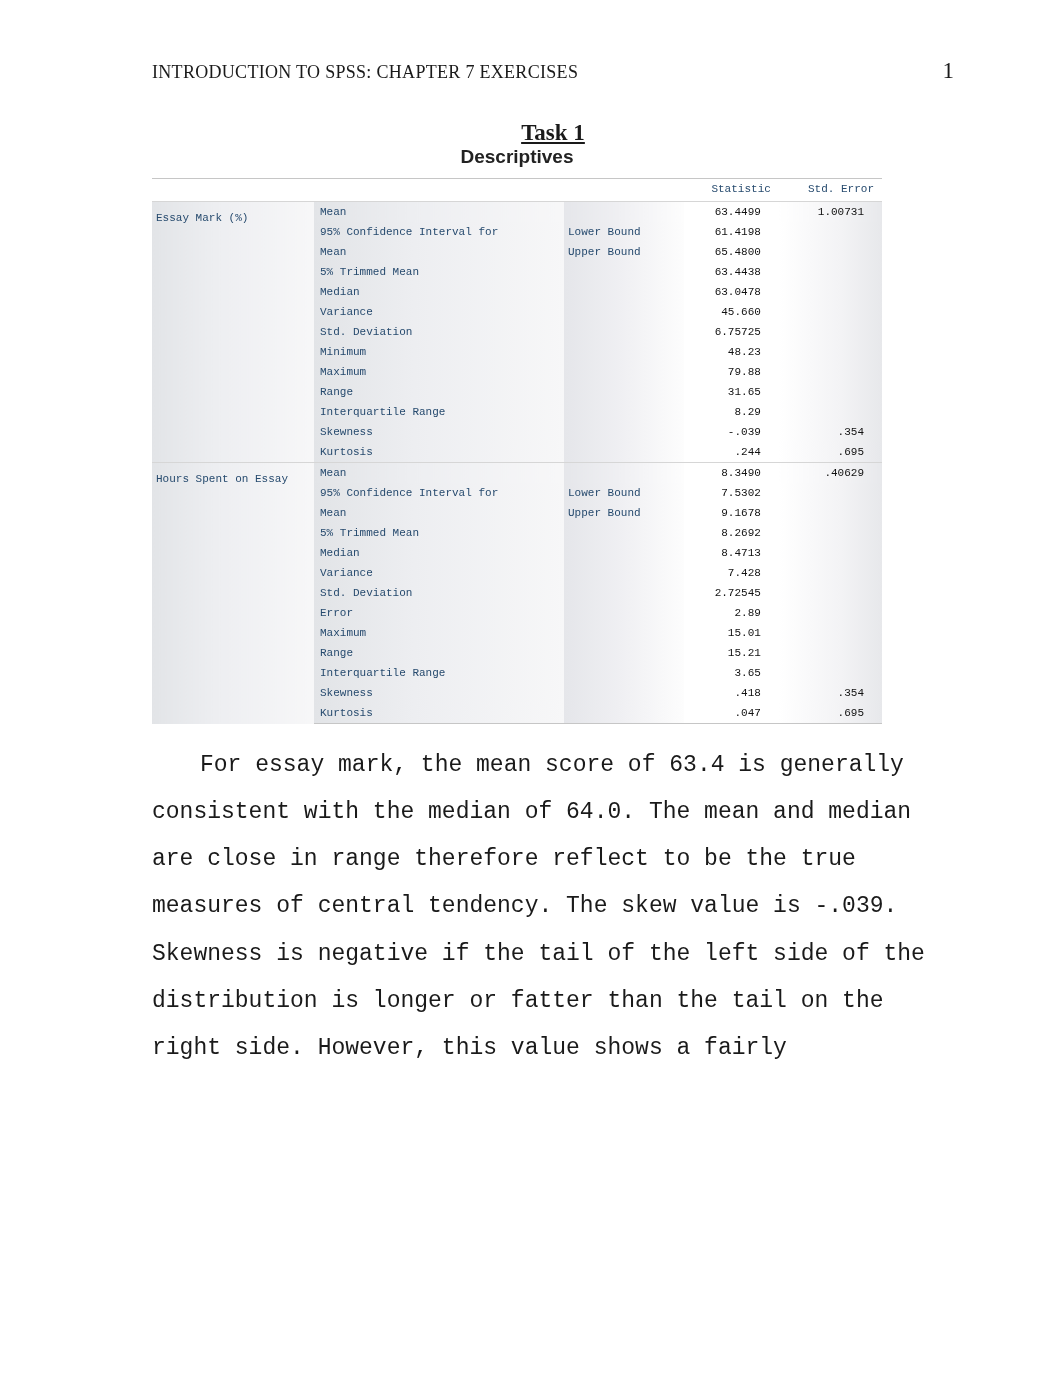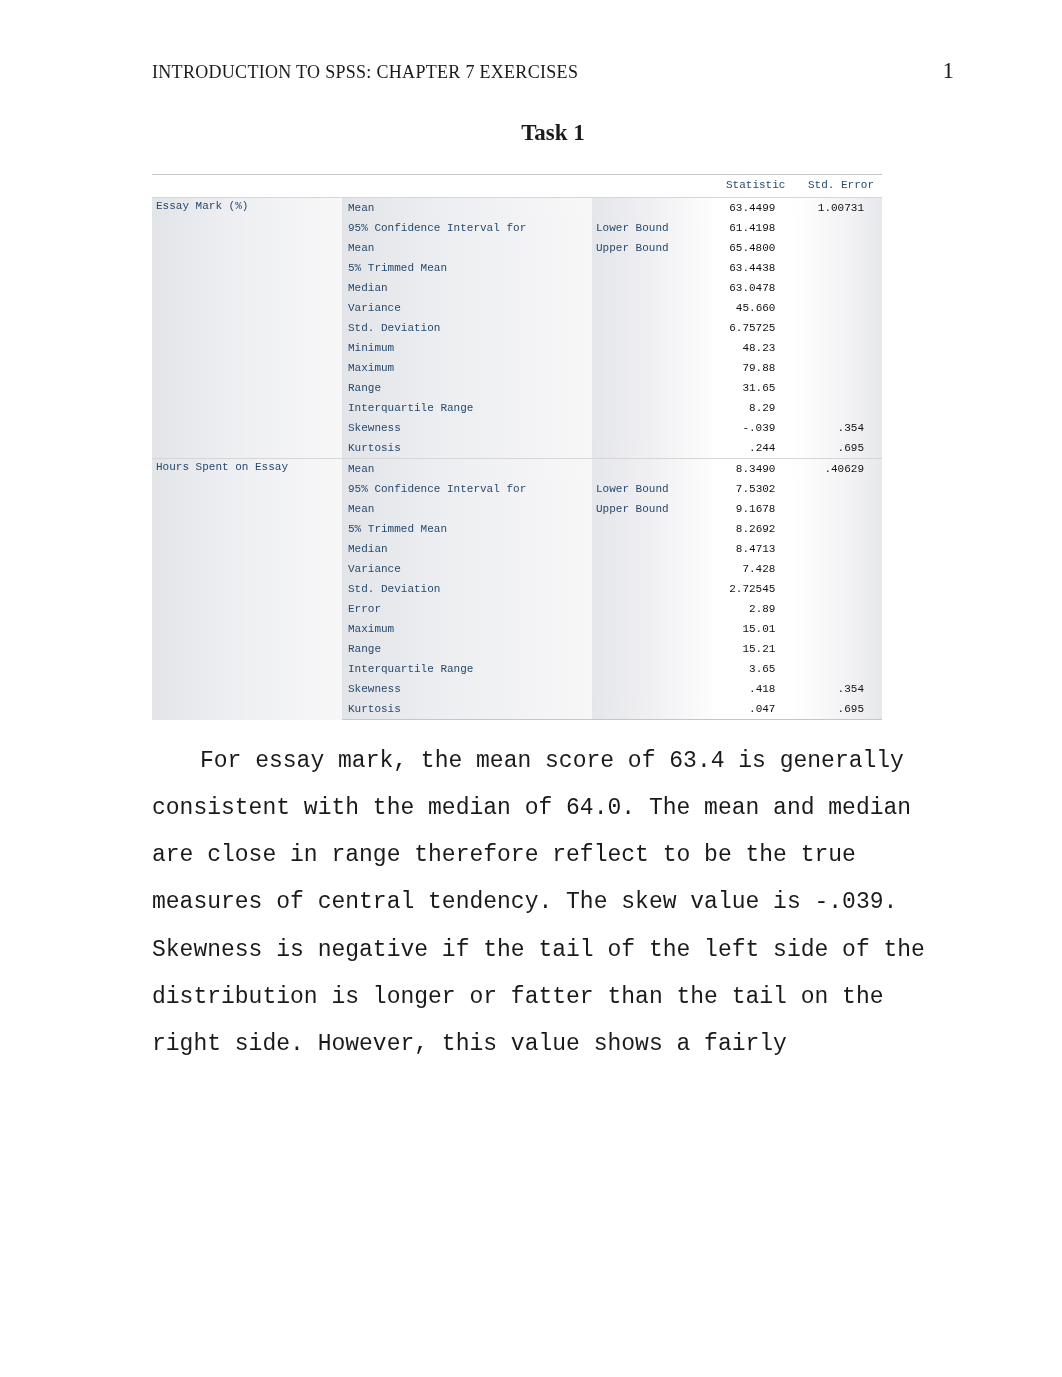--- a/index.html
+++ b/index.html
@@ -24,21 +24,21 @@
     font-size: 18px;
     letter-spacing: 0.3px;
   }
   .page-num {
     font-size: 23px;
   }
   .task-title {
     text-align: center;
     font-size: 23px;
     font-weight: bold;
-    margin-bottom: 28px;
+    text-decoration: underline;
   }
   .descriptives-wrap {
     width: 730px;
     margin: 0 0 18px 0;
   }
   .table-title {
     font-family: Arial, Helvetica, sans-serif;
     font-weight: bold;
     text-align: center;
     font-size: 19px;
@@ -59,23 +59,23 @@
     color: #264a6e;
     border-top: 1.5px solid #c6c6c6;
     border-bottom: 1px solid #d6d6d6;
   }
   table.descriptives th.blank {
     border-top: 1.5px solid #c6c6c6;
     border-bottom: 1px solid #d6d6d6;
   }
   .group-top td { border-top: 1px solid #d6d6d6; }
   .col-var {
-    width: 190px;
+    width: 162px;
     vertical-align: top;
-    padding: 2px 8px 4px 4px;
+    padding: 10px 8px 4px 4px;
     background: linear-gradient(90deg, #e2e4e7 0%, #edeef1 40%, #f7f7f8 100%);
   }
   .col-stat {
     width: 250px;
     padding: 4px 8px 4px 6px;
     background: linear-gradient(90deg, #e2e4e7 0%, #edeef1 40%, #f7f7f8 100%);
     margin-top: 48px;
   }
   .col-bound {
     width: 120px;
@@ -111,20 +111,21 @@
 
 <div class="page">
   <div class="header-row">
     <div class="running-head">INTRODUCTION TO SPSS: CHAPTER 7 EXERCISES</div>
     <div class="page-num">1</div>
   </div>
 
   <div class="task-title">Task 1</div>
 
   <div class="descriptives-wrap">
+    <div class="table-title">Descriptives</div>
 
     <table class="descriptives">
       <thead>
         <tr>
           <th class="blank"></th>
           <th class="blank"></th>
           <th class="blank"></th>
           <th>Statistic</th>
           <th>Std. Error</th>
         </tr>

